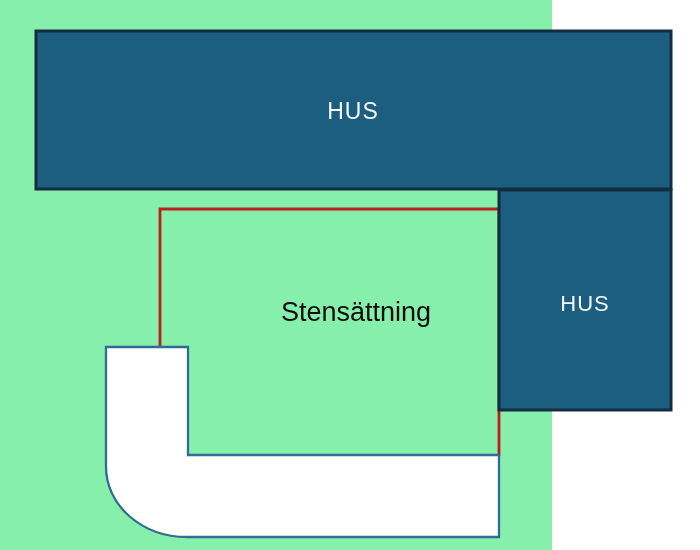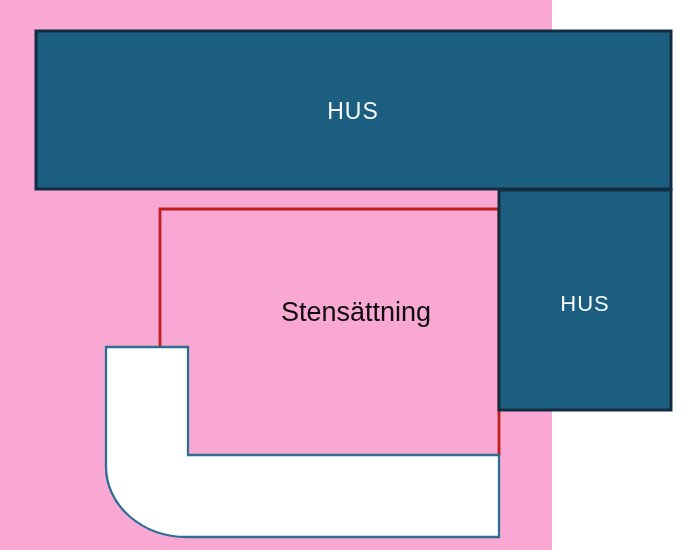--- a/index.html
+++ b/index.html
@@ -8,21 +8,21 @@
     background: #ffffff;
     width: 700px;
     height: 550px;
     overflow: hidden;
     font-family: "Liberation Sans", sans-serif;
   }
   .stage {
     position: relative;
     width: 552px;
     height: 550px;
-    background: #f9a8d4;
+    background: #86efac;
   }
   .stage svg {
     display: block;
     width: 700px;
     height: 550px;
   }
   text.building-label {
     font-family: "Liberation Sans", sans-serif;
     font-size: 23px;
     letter-spacing: 1px;

